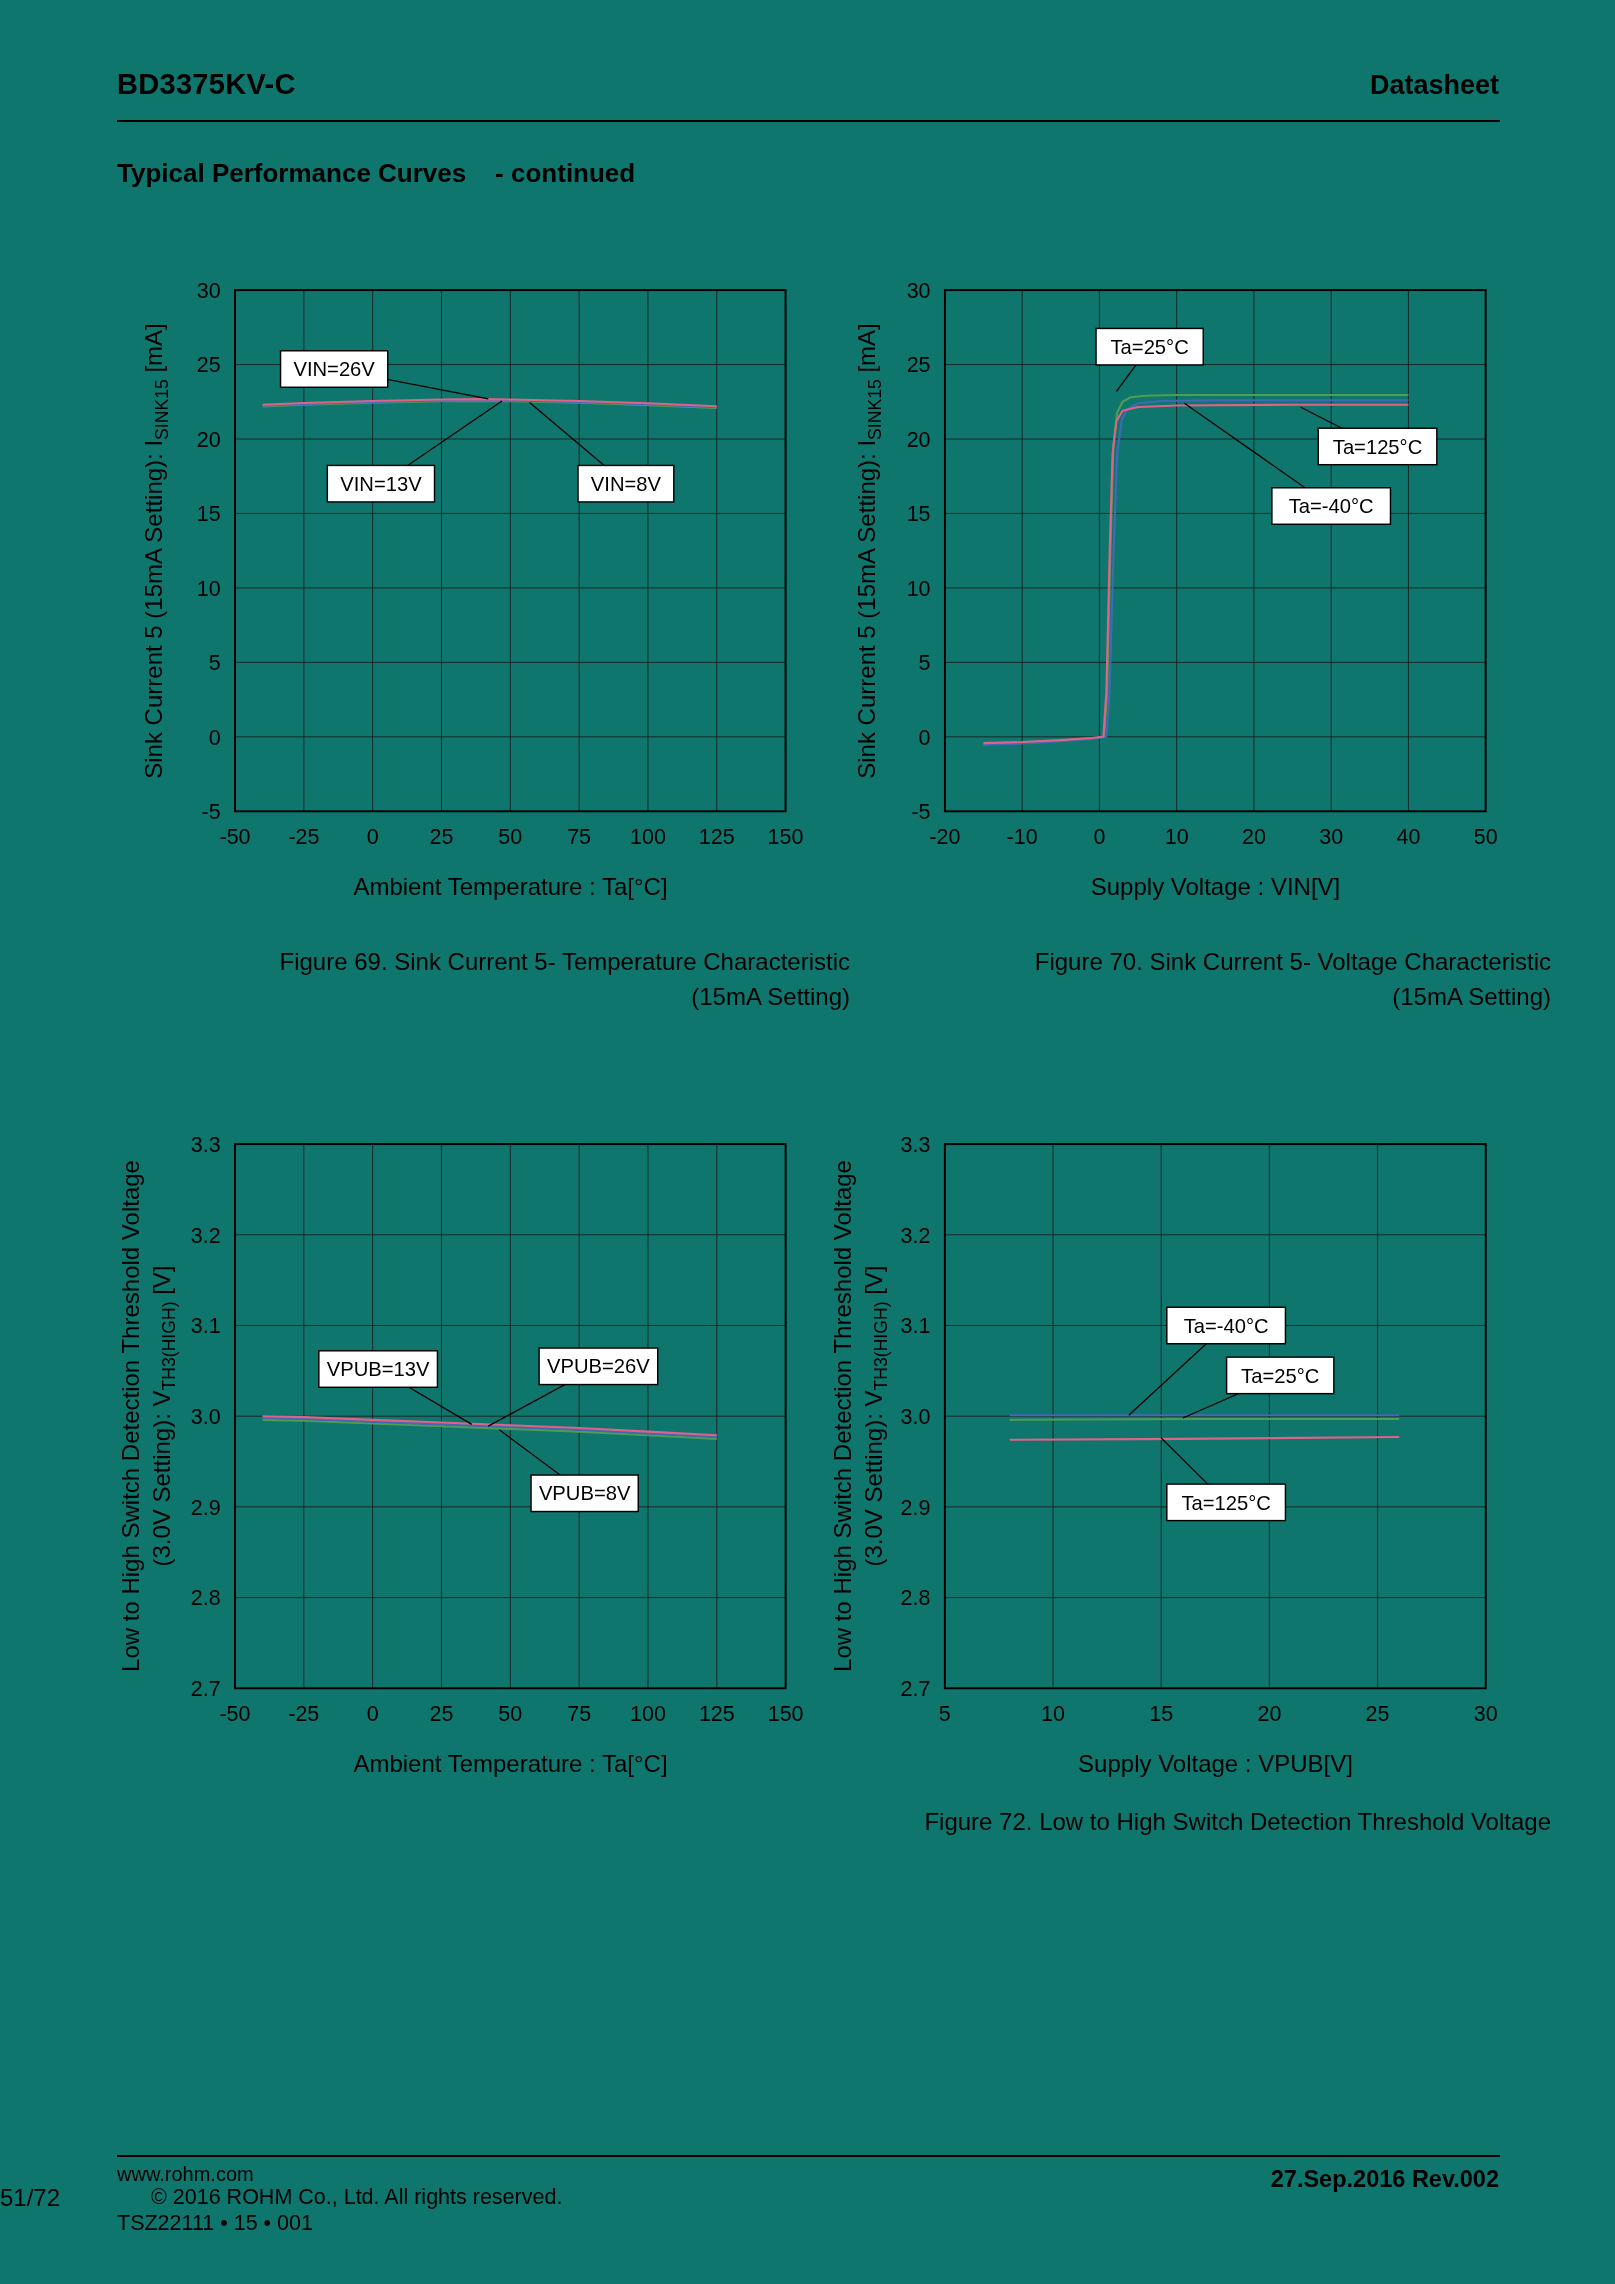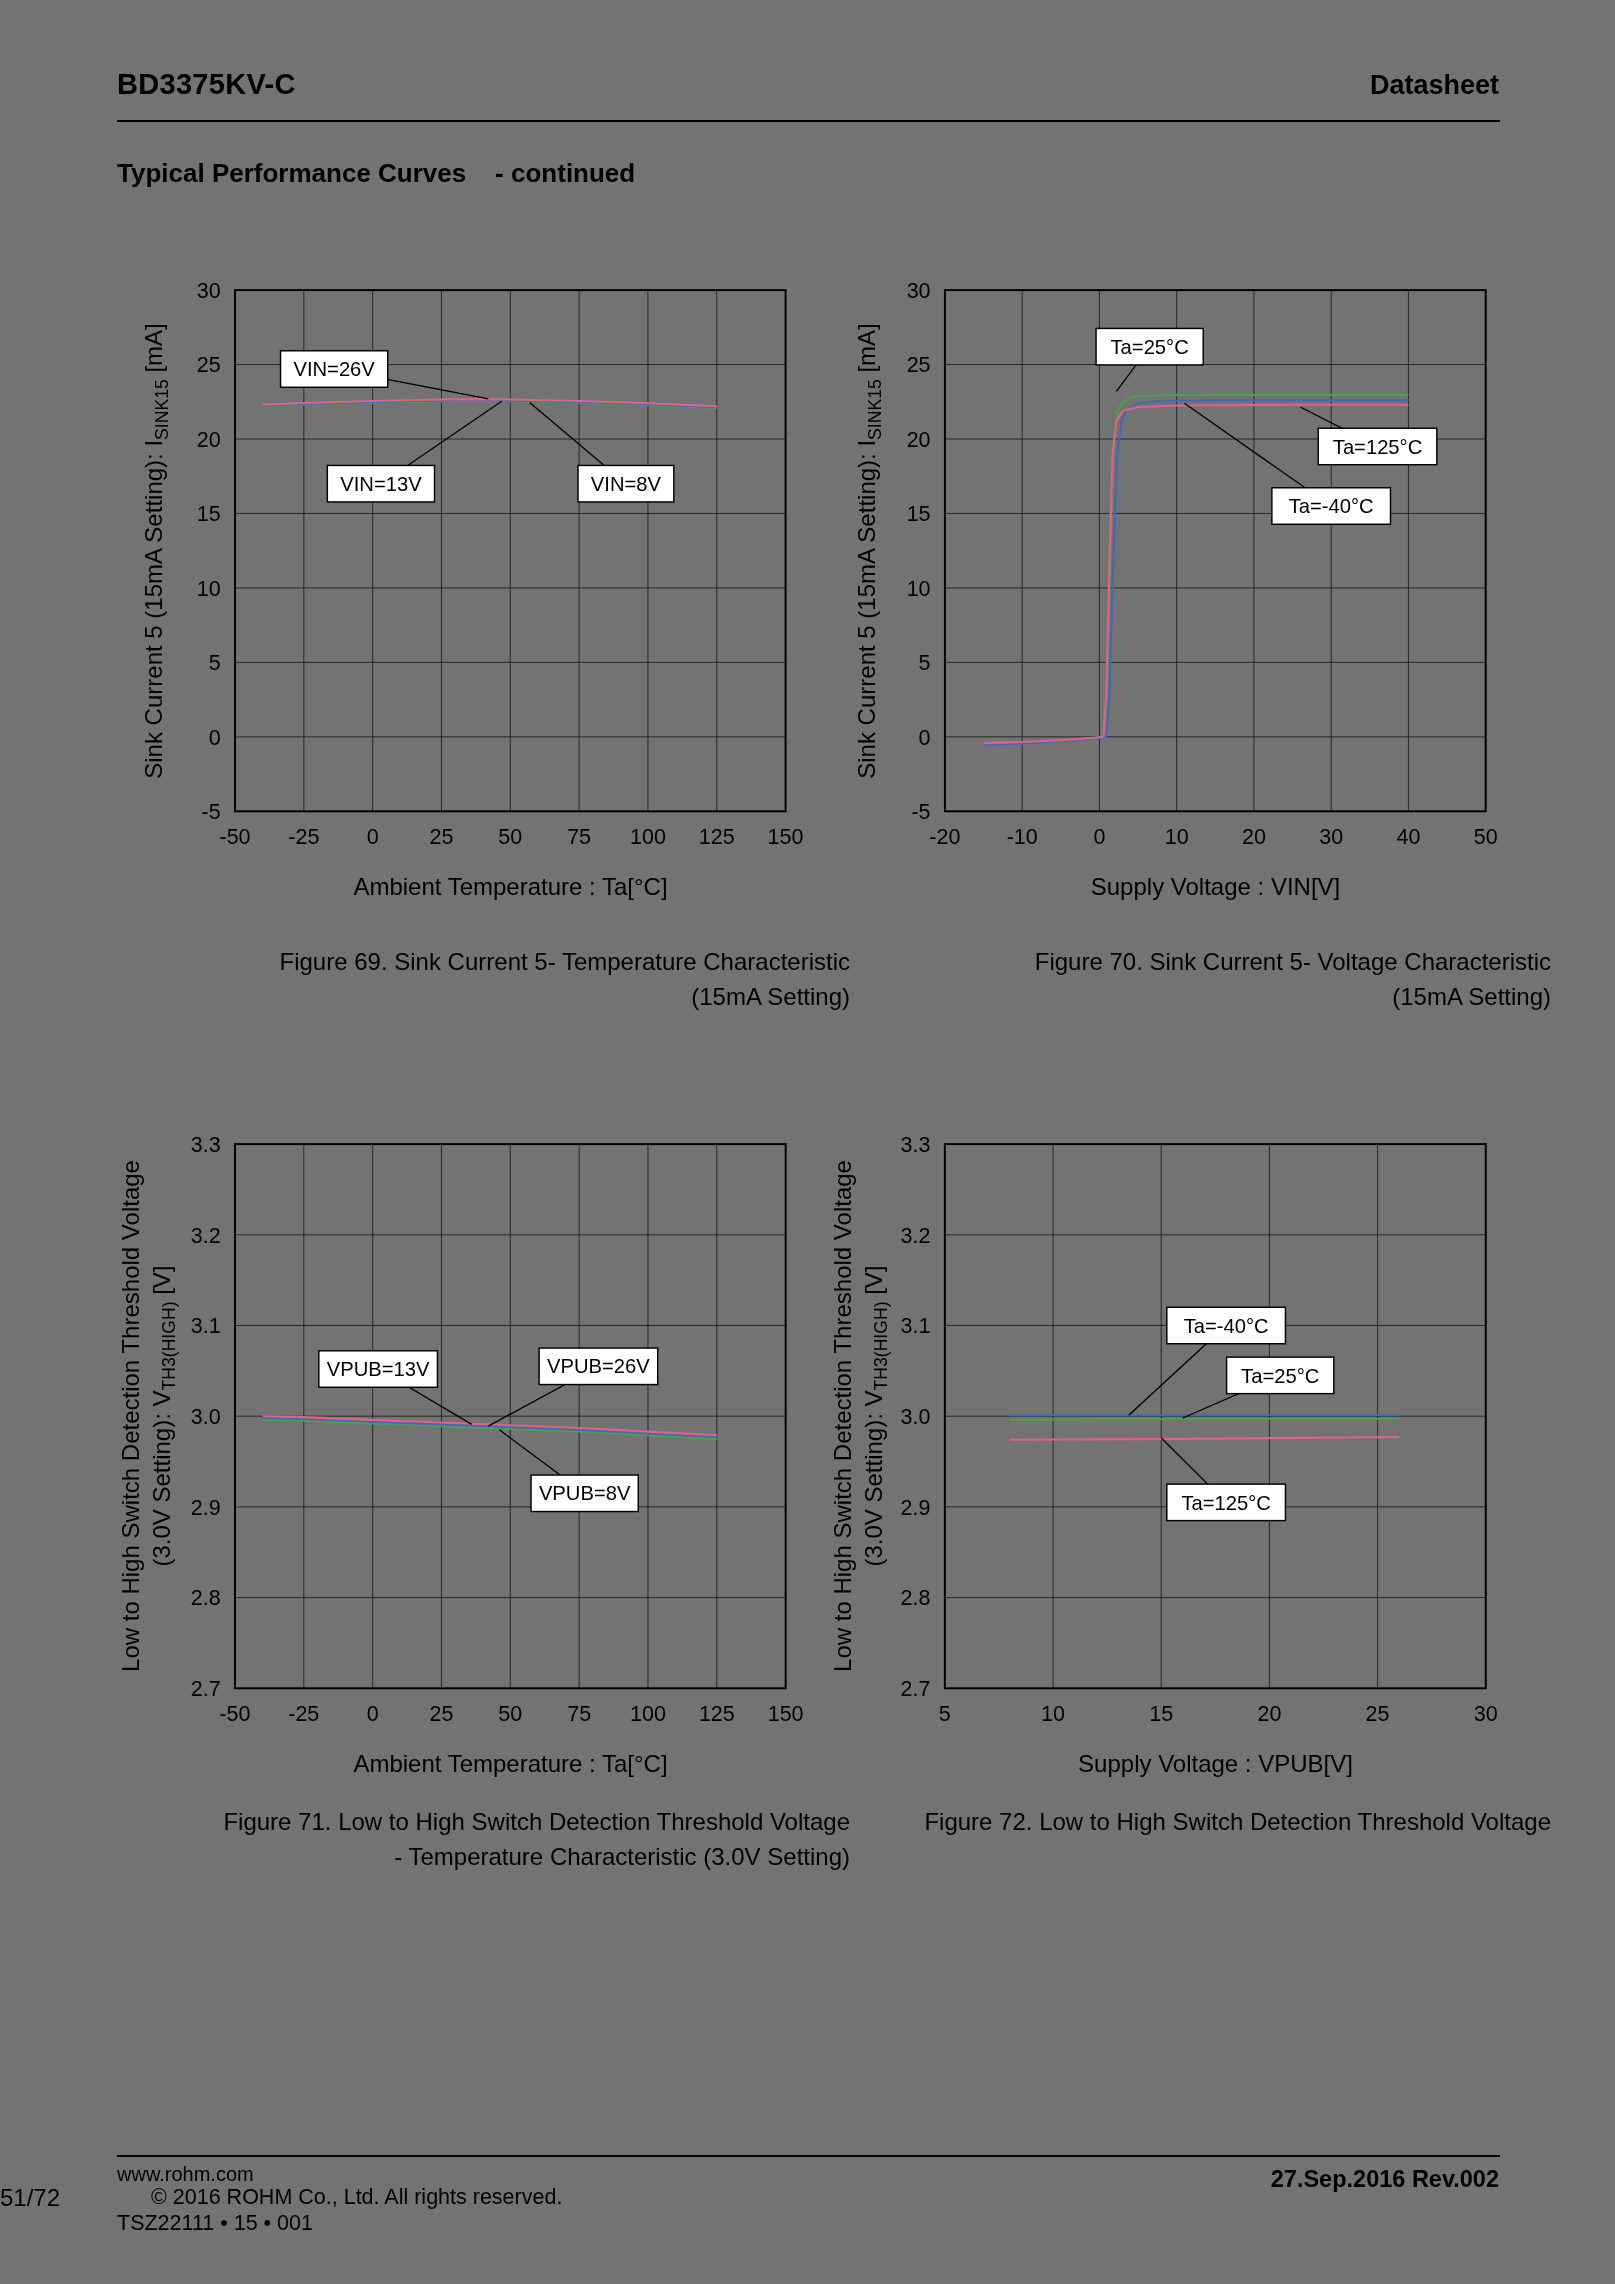--- a/index.html
+++ b/index.html
@@ -1,18 +1,18 @@
 <!DOCTYPE html>
 <html style="font-size:10.4px"><head>
 <meta charset="utf-8">
 <style>
   *{margin:0;padding:0;box-sizing:border-box}
   html,body{background:#fff}
   body{font-family:"Liberation Sans",sans-serif;color:#000}
-  .page{position:relative;width:1616px;height:2284px;background:#737373;overflow:hidden}
+  .page{position:relative;width:1616px;height:2284px;background:#0f766e;overflow:hidden}
   .hrule{position:absolute;background:#000;height:2px}
   .part-number{position:absolute;font-size:29px;font-weight:bold;letter-spacing:0.3px}
   .doc-title{position:absolute;font-size:27px;font-weight:bold;text-align:right}
   .section-title{position:absolute;font-size:26px;font-weight:bold;white-space:pre}
   .plot{position:absolute}
   .plot svg{overflow:visible}
   .xtitle{position:absolute;text-align:center;font-size:24px}
   .caption{position:absolute;text-align:right;font-size:24px;line-height:35px}
   .yanchor{position:absolute;width:0;height:0}
   .ytitle{position:absolute;transform:translate(-50%,-50%) rotate(-90deg);white-space:nowrap;
@@ -191,24 +191,20 @@
         <text x="706.575" y="606.7916666666667" text-anchor="middle" class="ann">VPUB=8V</text>
       </svg>
     </div>
   <div class="yanchor" style="left:150px;top:1416px;">
     <div class="ytitle">
       <div>Low to High Switch Detection Threshold Voltage</div>
       <div><span>(3.0V Setting): V</span><sub>TH3(HIGH)</sub><span> [V]</span></div>
     </div>
   </div>
   <div class="xtitle" style="left:235px;top:1750px;width:551px;">Ambient Temperature : Ta[°C]</div>
-  <div class="caption" style="left:169px;top:1804px;width:681px;">
-    <div>Figure 71. Low to High Switch Detection Threshold Voltage</div>
-    <div>- Temperature Characteristic (3.0V Setting)</div>
-  </div>
 
   <div class="plot" style="left:945px;top:1144px;width:541px;height:544px;">
       <svg width="717" height="668" style="position: absolute; left: -111px; top: -39px;" viewBox="0 0 1100 1025">
         <line x1="336" y1="60" x2="336" y2="895" stroke="#1a1a1a" stroke-width="1.3"></line>
         <line x1="502" y1="60" x2="502" y2="895" stroke="#1a1a1a" stroke-width="1.3"></line>
         <line x1="668" y1="60" x2="668" y2="895" stroke="#1a1a1a" stroke-width="1.3"></line>
         <line x1="834" y1="60" x2="834" y2="895" stroke="#1a1a1a" stroke-width="1.3"></line>
         <line x1="170" y1="199.16666666666626" x2="1000" y2="199.16666666666626" stroke="#1a1a1a" stroke-width="1.3"></line>
         <line x1="170" y1="338.33333333333314" x2="1000" y2="338.33333333333314" stroke="#1a1a1a" stroke-width="1.3"></line>
         <line x1="170" y1="477.5" x2="1000" y2="477.5" stroke="#1a1a1a" stroke-width="1.3"></line>

